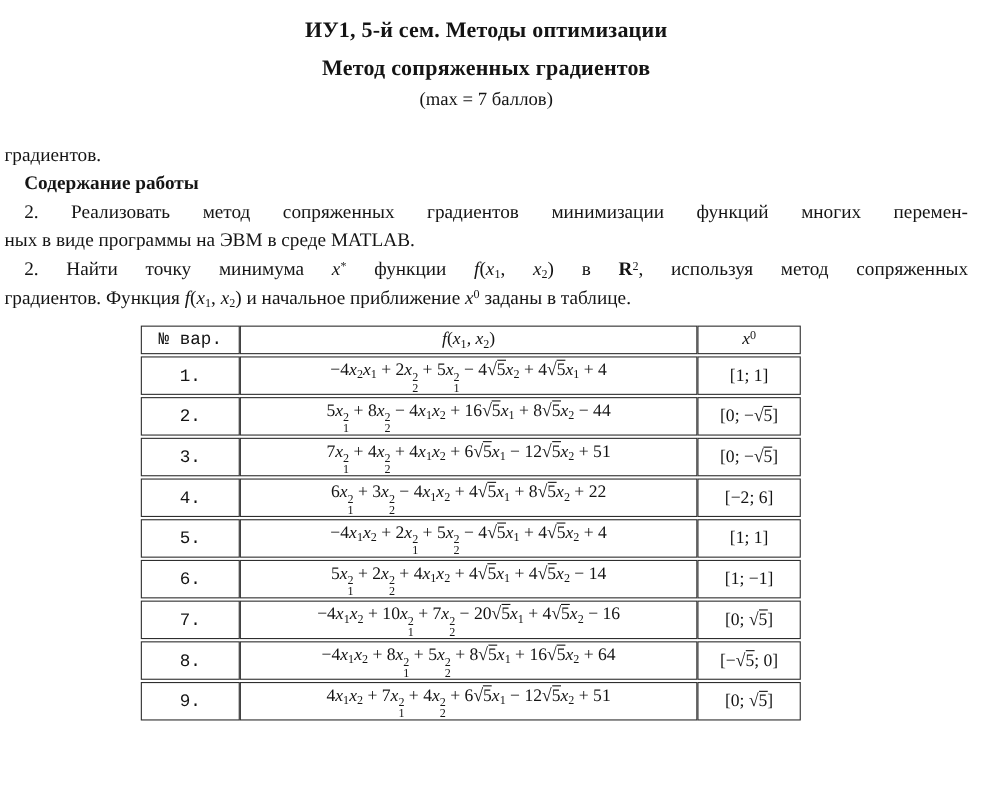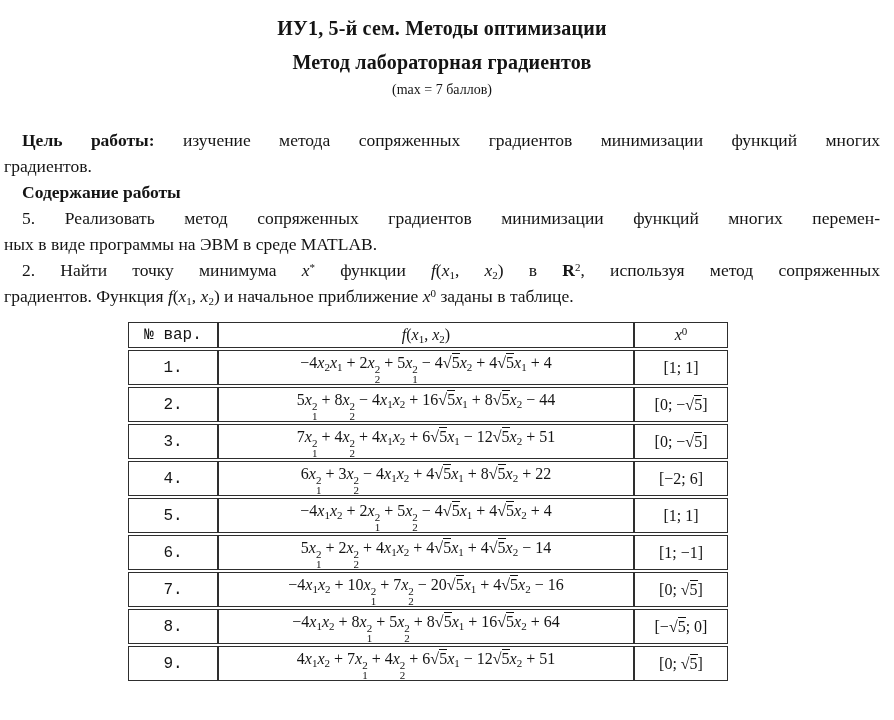--- a/index.html
+++ b/index.html
@@ -4,21 +4,21 @@
 <style>
   html,body{margin:0;padding:0;}
   body{
     width:894px;height:720px;overflow:hidden;background:#ffffff;color:#141414;
     font-family:"Liberation Serif","DejaVu Serif",serif;
   }
   .doc{padding:11px 14px 5px 4px;}
 
   
   .title-line{text-align:center;font-weight:bold;font-size:20px;line-height:34px;letter-spacing:.2px;}
-  .subtitle{text-align:center;font-size:14px;line-height:22px;font-family:Liberation Serif, serif;}
+  .subtitle{text-align:center;font-size:17px;line-height:22px;font-family:Liberation Serif, serif;}
 
   
   .bodytext{margin-top:26px;}
   .line{font-size:17.5px;line-height:26px;}
   .jfull{text-align:justify;text-align-last:justify;}
   .indent{text-indent:18px;}
   .sect{font-weight:bold;margin-top:0;}
 
   
   sub{font-size:11px;vertical-align:-3px;line-height:0;}
@@ -43,35 +43,31 @@
   .w2{width:410px;}
   .w3{width:88px;}
 </style>
 </head>
 <body>
 
 <div class="doc">
 
   <div>
     <div class="title-line">ИУ1, 5-й сем. Методы оптимизации</div>
-    <div class="title-line">Метод лабораторная градиентов</div>
+    <div class="title-line">Метод сопряженных градиентов</div>
     <div class="subtitle">(max = 7 баллов)</div>
   </div>
 
   <div class="bodytext">
 
-    <div class="line jfull indent">
-      <b>Цель работы:</b>
-      <span>изучение метода сопряженных градиентов минимизации функций многих</span>
-    </div>
     <div class="line">градиентов.</div>
 
     <div class="line sect indent">Содержание работы</div>
 
-    <div class="line jfull indent">5. Реализовать метод сопряженных градиентов минимизации функций многих перемен-</div>
+    <div class="line jfull indent">2. Реализовать метод сопряженных градиентов минимизации функций многих перемен-</div>
     <div class="line">ных в виде программы на ЭВМ в среде MATLAB.</div>
 
     <div class="line jfull indent">2. Найти точку минимума <i>x</i><sup>*</sup> функции <i>f</i>(<i>x</i><sub>1</sub>, <i>x</i><sub>2</sub>) в <b>R</b><sup>2</sup>, используя метод сопряженных</div>
     <div class="line">градиентов. Функция <i>f</i>(<i>x</i><sub>1</sub>, <i>x</i><sub>2</sub>) и начальное приближение <i>x</i><sup>0</sup> заданы в таблице.</div>
 
   </div>
 
   <table class="variants">
     <thead>
       <tr>

